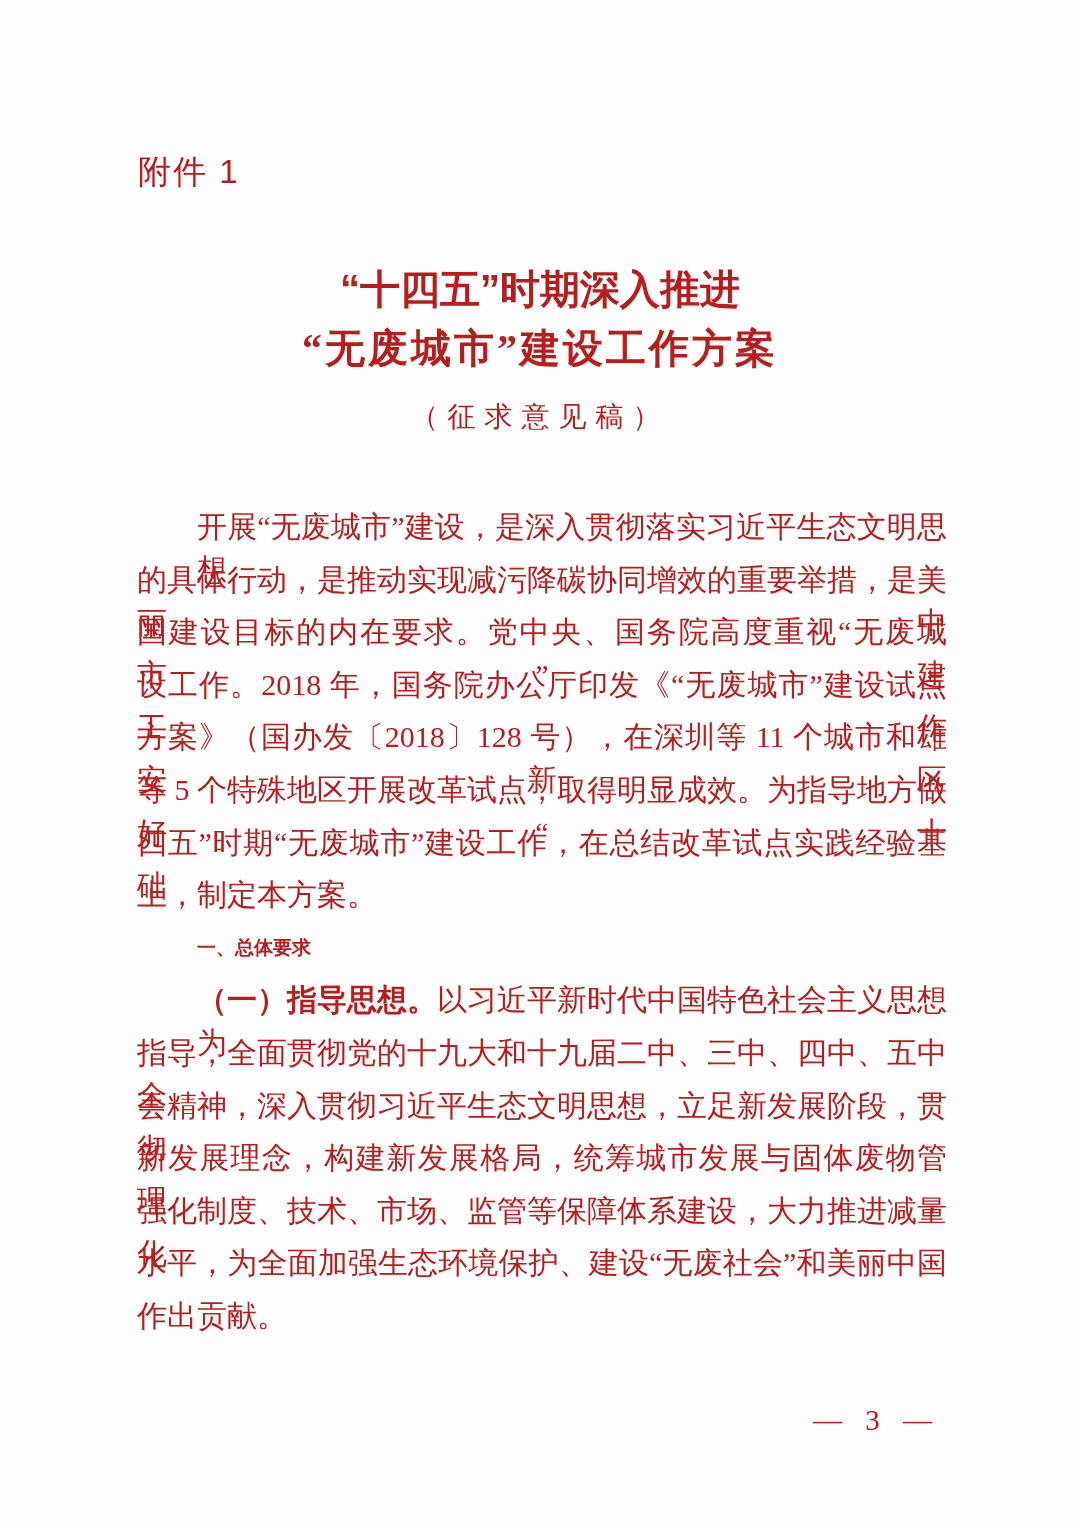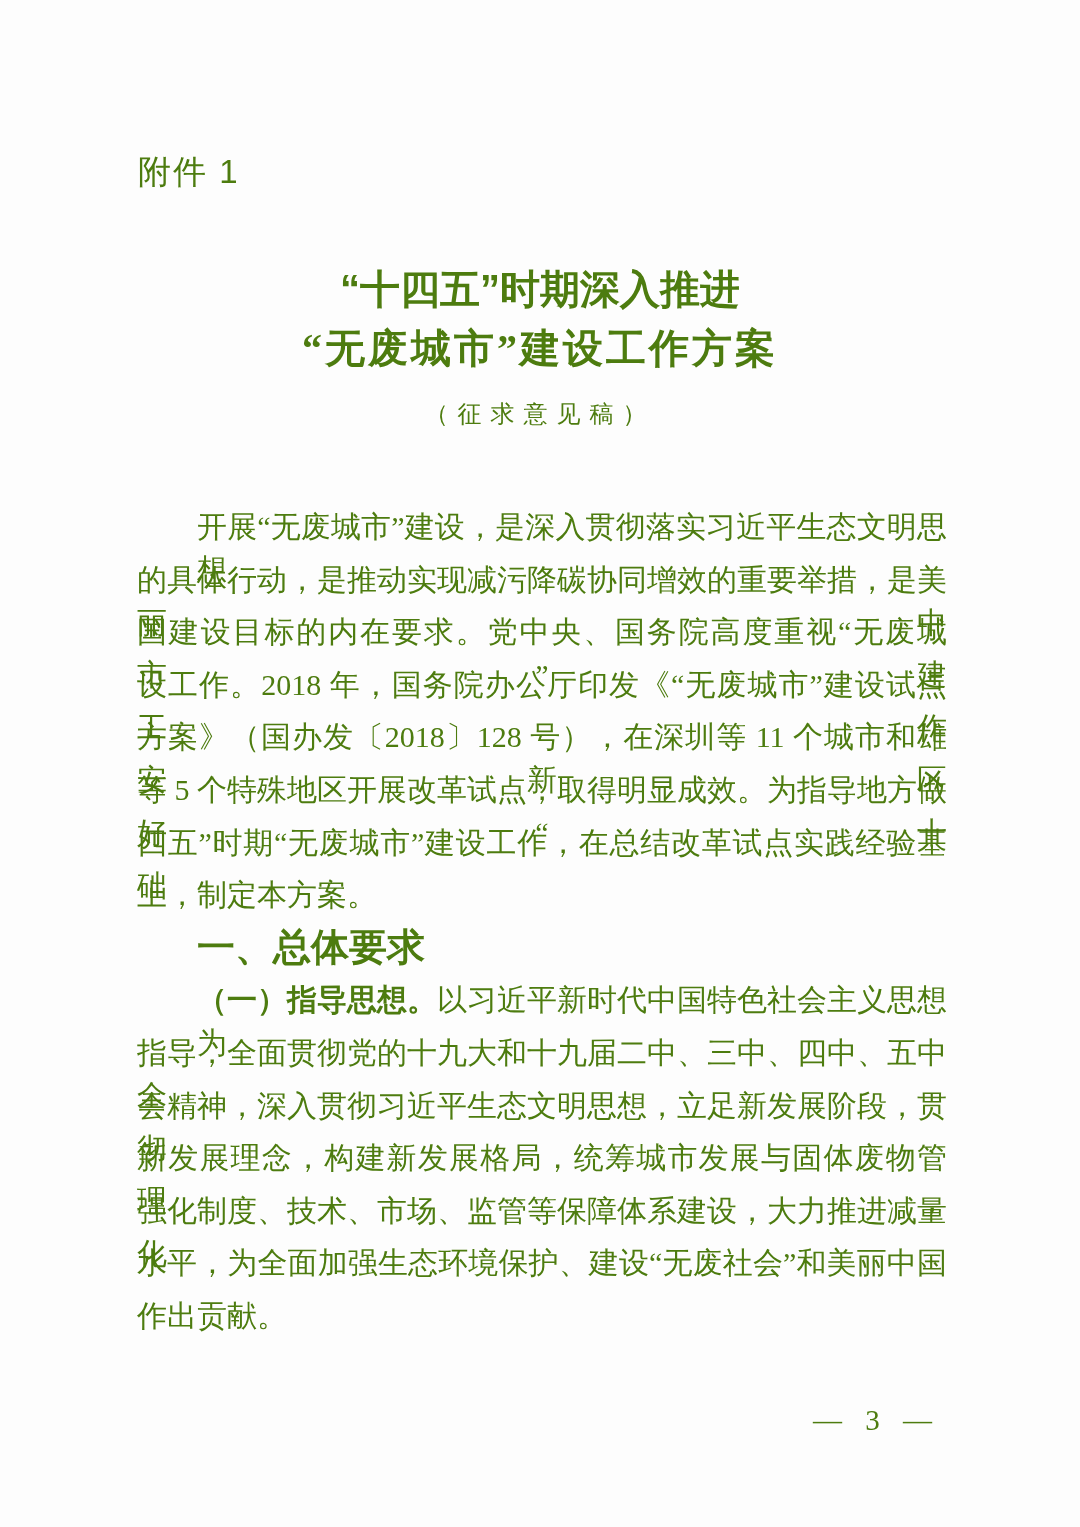--- a/index.html
+++ b/index.html
@@ -7,21 +7,21 @@
     padding: 0;
     background: #e9e9e9;
     font-family: "Liberation Serif", "DejaVu Serif", serif;
   }
   .page {
     position: relative;
     width: 1080px;
     height: 1527px;
     margin: 0 auto;
     background: #fdfdfd;
-    color: #4d7c0f;
+    color: #b91c1c;
     overflow: hidden;
   }
   .attachment {
     position: absolute;
     left: 138px;
     top: 150px;
     font-family: "Liberation Sans", "DejaVu Sans", sans-serif;
     font-size: 33px;
     font-weight: 500;
     letter-spacing: 2px;
@@ -40,21 +40,21 @@
   .title-line2 {
     letter-spacing: 3px;
     font-family: Liberation Serif, serif;
   }
   .subtitle {
     position: absolute;
     top: 398px;
     left: 0;
     right: 0;
     text-align: center;
-    font-size: 24px;
+    font-size: 28px;
     letter-spacing: 9px;
   }
   .body-text {
     position: absolute;
     left: 137px;
     top: 505px;
     width: 810px;
     font-size: 30px;
   }
   .line {
@@ -67,21 +67,21 @@
     text-align: justify;
     text-align-last: justify;
     text-justify: inter-character;
   }
   .line.ind {
     padding-left: 60px;
   }
   .line.heading {
     font-family: "Liberation Sans", "DejaVu Sans", sans-serif;
     font-weight: bold;
-    font-size: 38px;
+    font-size: 19px;
   }
   .lead {
     font-family: "Liberation Sans", "DejaVu Sans", sans-serif;
     font-weight: bold;
   }
   .footer {
     position: absolute;
     top: 1404px;
     right: 140px;
     font-size: 29px;

